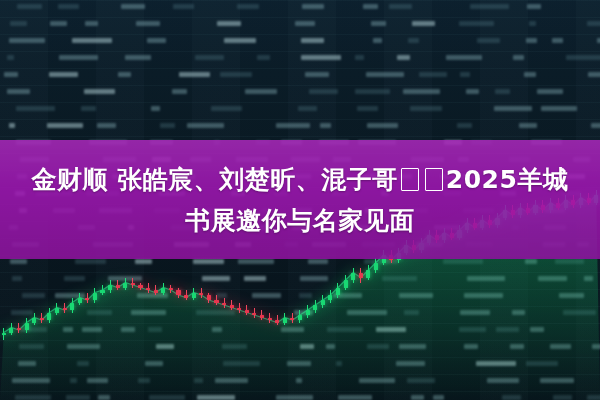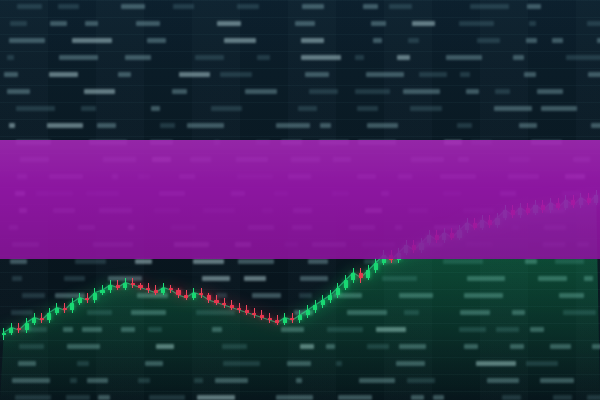--- a/index.html
+++ b/index.html
@@ -1078,15 +1078,19 @@
         </div>
         <div class="candle up" style="left:594.1px;width:4.2px;top:0;height:250px">
           <div class="wick" style="top:40.0px;height:15.0px"></div>
           <div class="body" style="top:45.0px;height:7.5px"></div>
         </div>
       </div>
   </div>
 
   <div id="banner">
     <div class="sheen"></div>
+    <div id="headline">
+      <span>金财顺 张皓宸、刘楚昕、混子哥</span><span class="tofu"></span><span class="tofu"></span><span>2025羊城</span>
+      <span class="l2">书展邀你与名家见面</span>
+    </div>
   </div>
 
 </div>
 
 </body></html>

